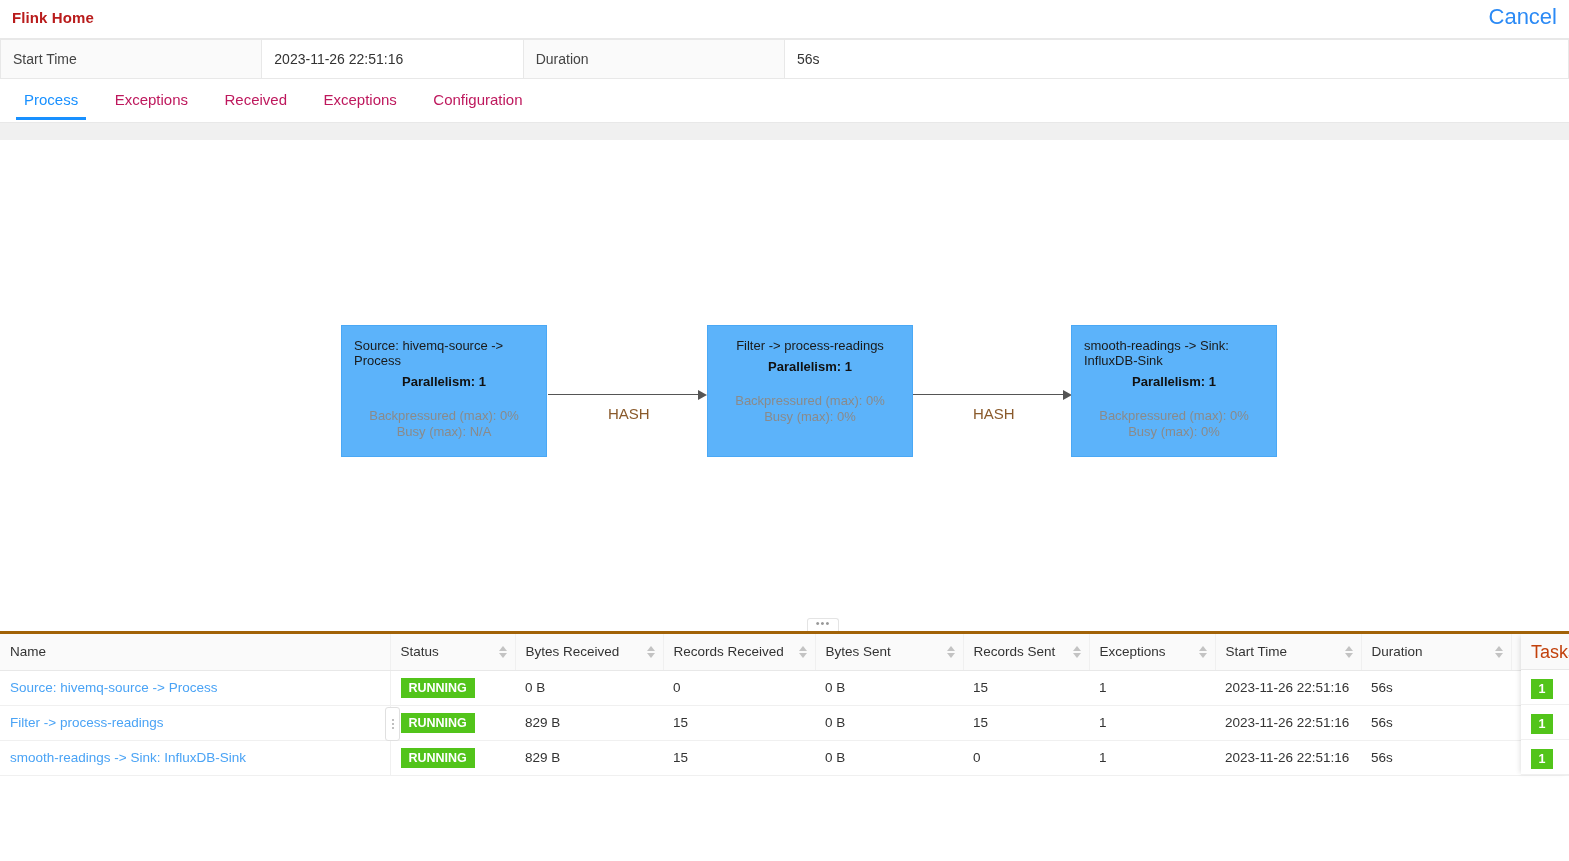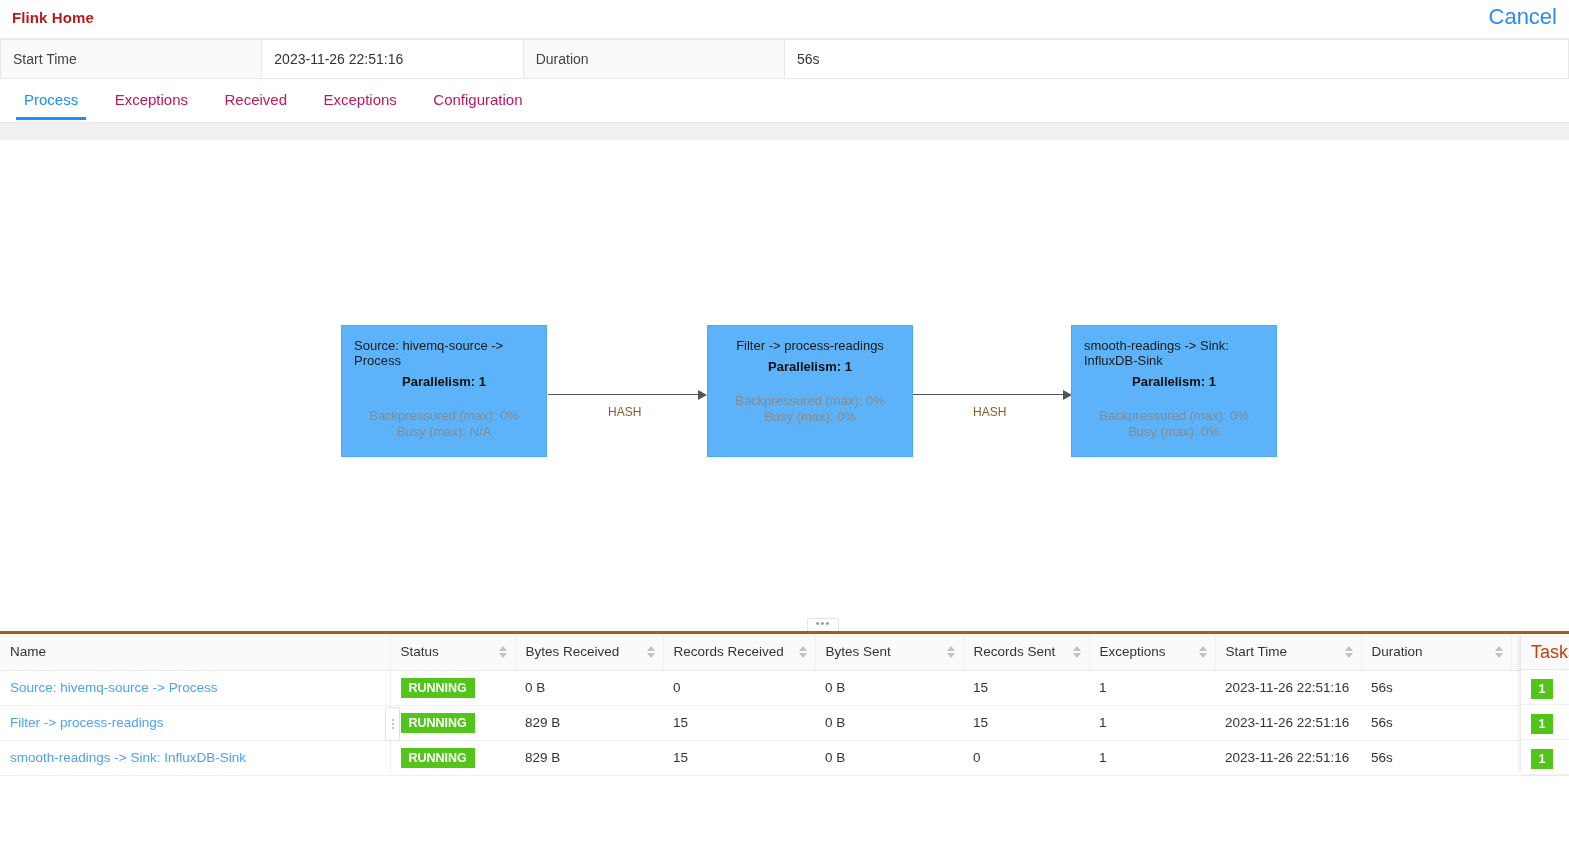--- a/index.html
+++ b/index.html
@@ -168,21 +168,21 @@
   }
   .edge-head {
     position: absolute;
     width: 0; height: 0;
     border-top: 5px solid transparent;
     border-bottom: 5px solid transparent;
     border-left: 9px solid #555;
   }
   .edge-label {
     position: absolute;
-    font-size: 12px;
+    font-size: 15px;
     color: #8a5a2b;
     white-space: nowrap;
   }
 
   
   .splitter-wrap {
     position: relative;
     height: 0;
   }
   .splitter {

